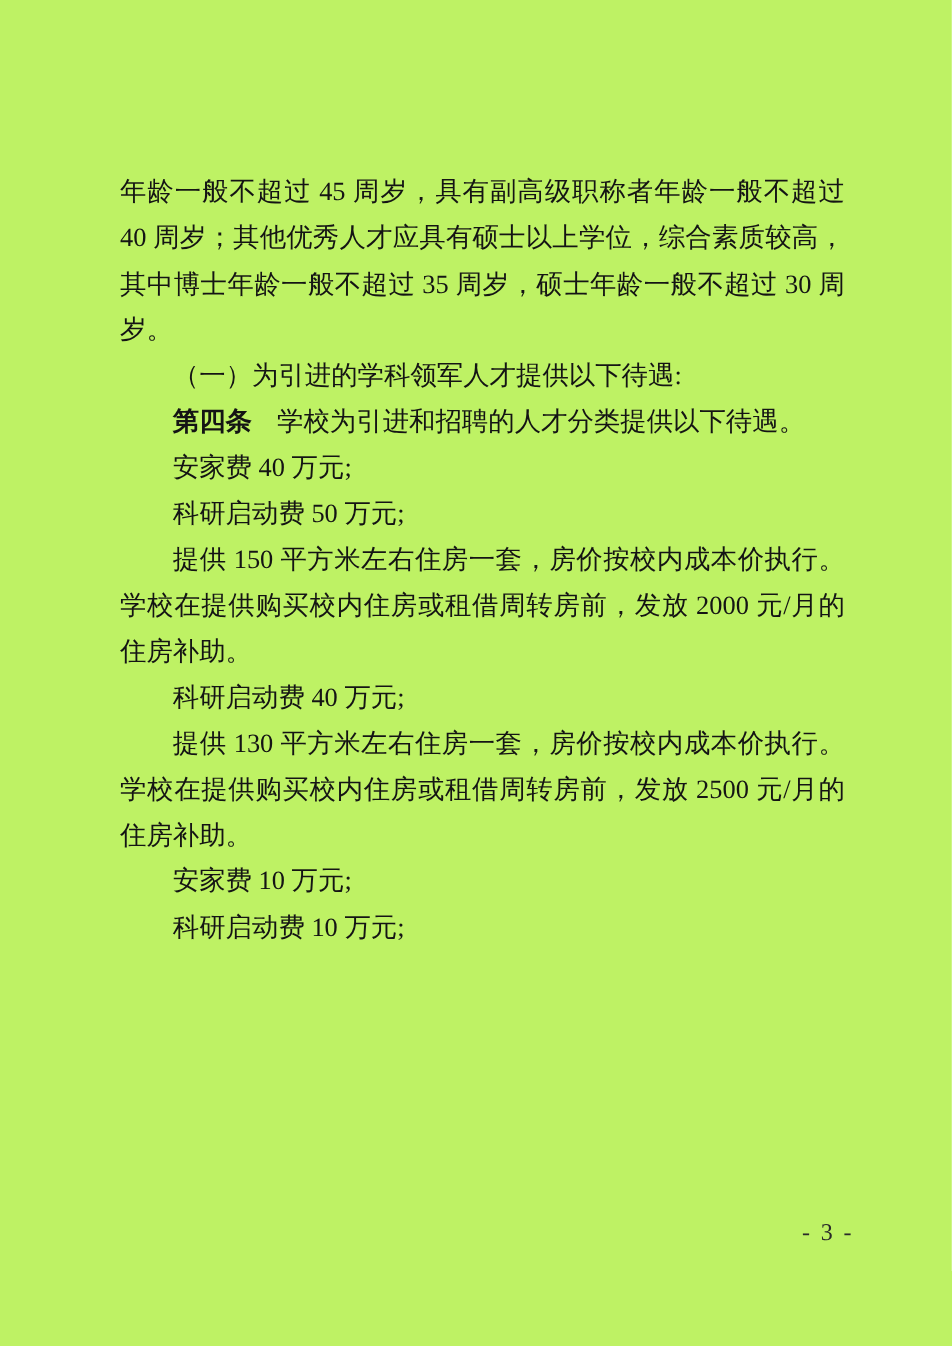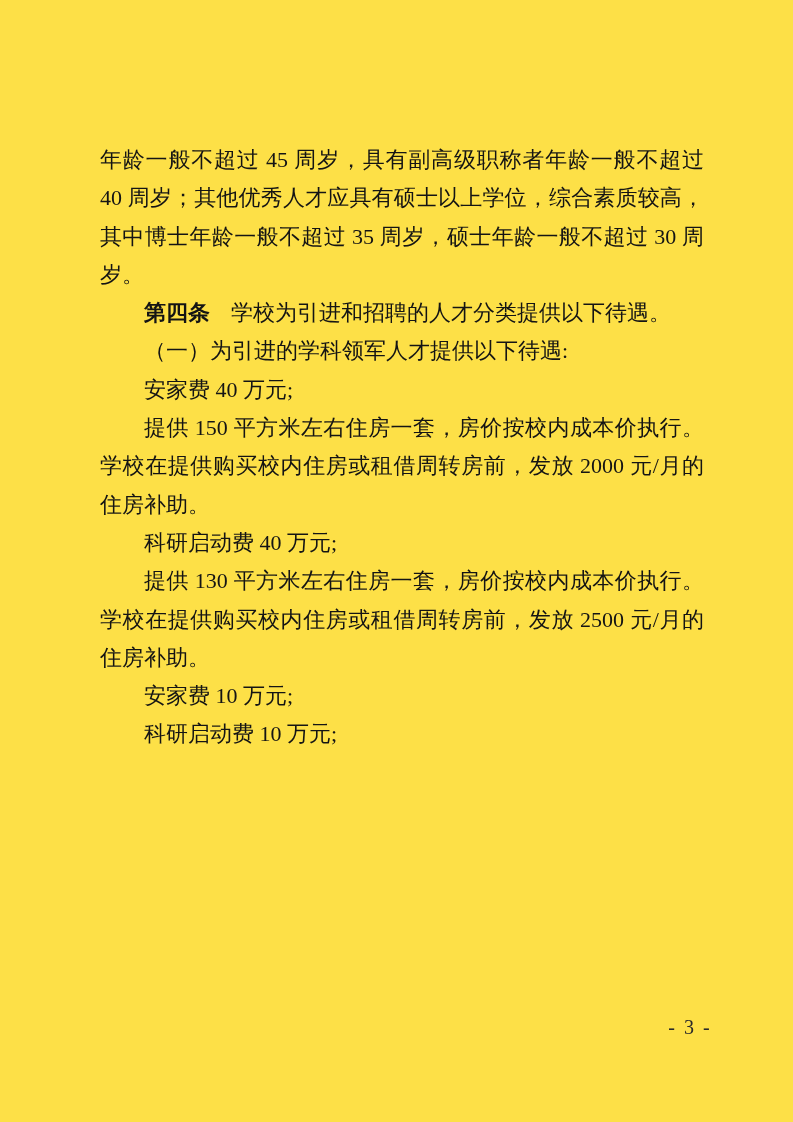--- a/index.html
+++ b/index.html
@@ -11,21 +11,21 @@
     height: 1122px;
     background: #ffffff;
     position: relative;
     overflow: hidden;
     font-family: "Liberation Serif", "DejaVu Serif", serif;
     color: #141414;
   }
   .page {
     position: absolute;
     inset: 0;
-    background: #fde047;
+    background: #bef264;
   }
   .body-text {
     position: absolute;
     left: 100px;
     top: 141px;
     width: 604px;
     font-size: 22px;
     line-height: 38.3px;
     text-align: justify;
     text-justify: inter-ideograph;
@@ -52,23 +52,24 @@
     letter-spacing: 2px;
     color: #2a2a2a;
   }
 </style>
 </head>
 <body>
 
 <div class="page">
   <div class="body-text">
     <p class="para no-indent">年龄一般不超过 45 周岁，具有副高级职称者年龄一般不超过 40 周岁；其他优秀人才应具有硕士以上学位，综合素质较高，其中博士年龄一般不超过 35 周岁，硕士年龄一般不超过 30 周岁。</p>
+    <p class="para">（一）为引进的学科领军人才提供以下待遇:</p>
     <p class="para"><span class="article-label">第四条</span><span>学校为引进和招聘的人才分类提供以下待遇。</span></p>
-    <p class="para">（一）为引进的学科领军人才提供以下待遇:</p>
     <p class="para">安家费 40 万元;</p>
+    <p class="para">科研启动费 50 万元;</p>
     <p class="para">提供 150 平方米左右住房一套，房价按校内成本价执行。学校在提供购买校内住房或租借周转房前，发放 2000 元/月的住房补助。</p>
     <p class="para">科研启动费 40 万元;</p>
     <p class="para">提供 130 平方米左右住房一套，房价按校内成本价执行。学校在提供购买校内住房或租借周转房前，发放 2500 元/月的住房补助。</p>
     <p class="para">安家费 10 万元;</p>
     <p class="para">科研启动费 10 万元;</p>
   </div>
   <div class="footer-page-number">- 3 -</div>
 </div>
 
 </body></html>

